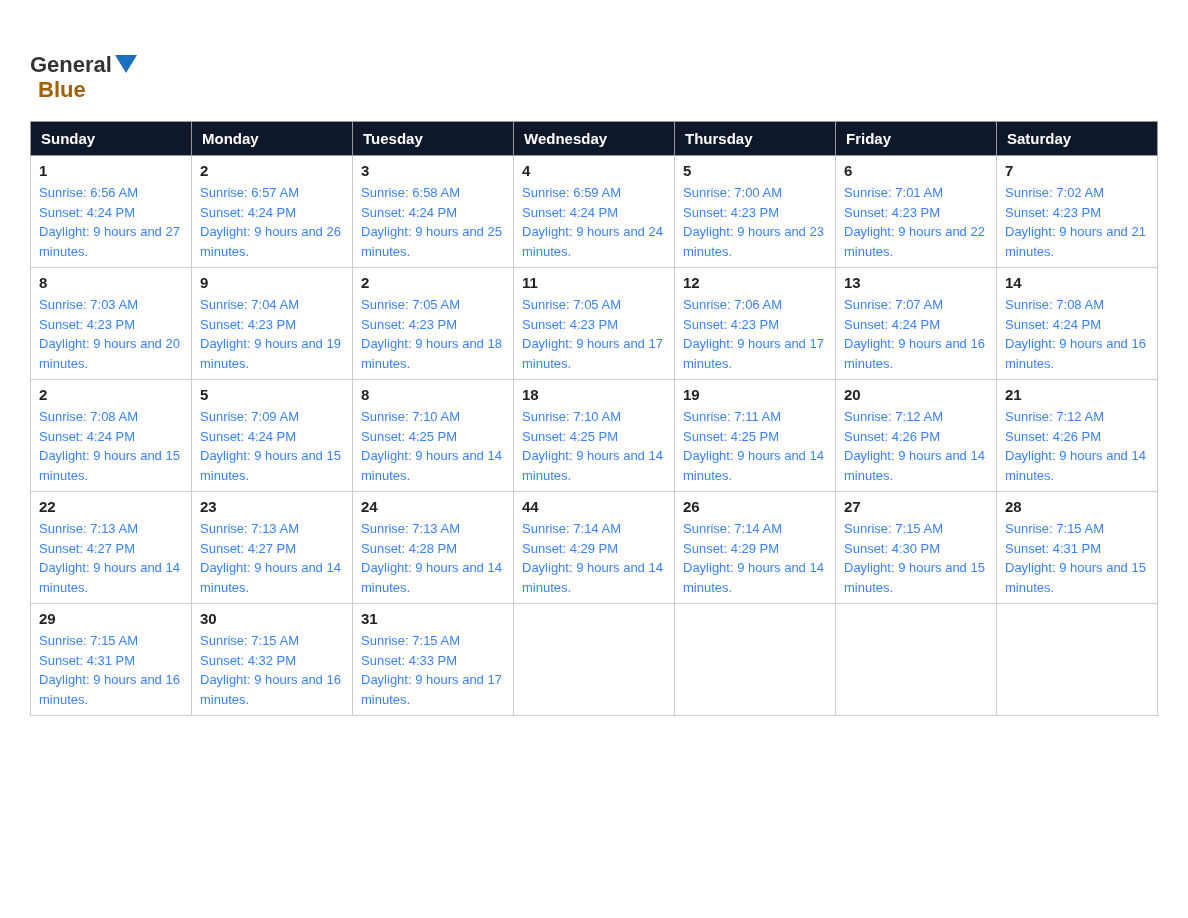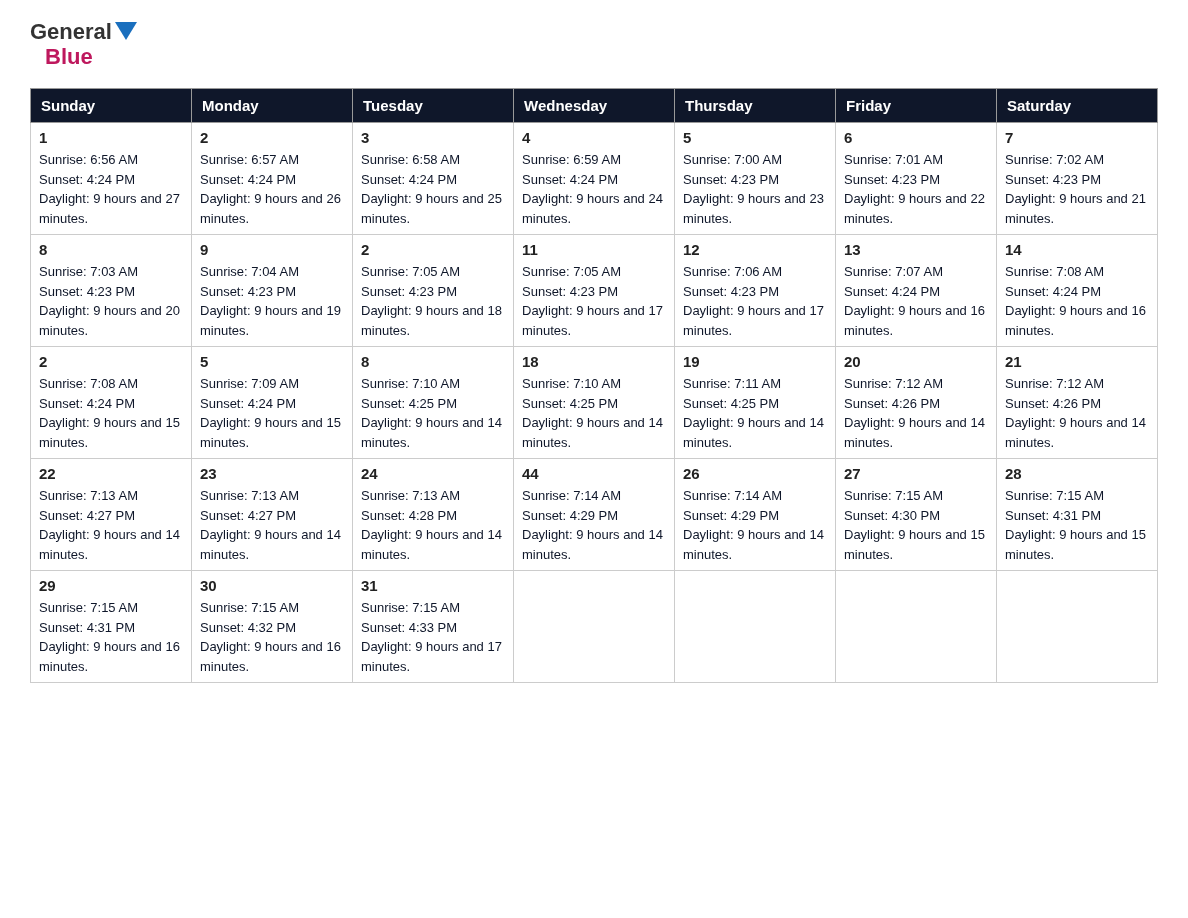--- a/index.html
+++ b/index.html
@@ -24,22 +24,22 @@
       font-size: 22px;
       font-weight: bold;
       color: #333;
       line-height: 1.1;
     }
     .logo-wrapper {
       display: flex;
       flex-direction: column;
       align-items: flex-start;
     }
-    .logo-row1 { display: flex; align-items: center; }
-    .logo-row2 { color: #be185d; font-size: 22px; font-weight: bold; margin-left: 15px; }
+    .logo-row1 { display: flex; align-items: center; margin-top: 33px; }
+    .logo-row2 { color: #a16207; font-size: 22px; font-weight: bold; margin-left: 8px; }
     .title-area {
       text-align: right;
     }
     .month-title {
       font-size: 52px;
       font-weight: bold;
       color: #222;
       line-height: 1.1;
     }
     .location {
@@ -74,21 +74,21 @@
     .day-num {
       font-size: 15px;
       font-weight: bold;
       color: #222;
       display: block;
       margin-bottom: 4px;
     }
     .day-info {
       font-size: 13px;
       line-height: 1.5;
-      color: #0f172a;
+      color: #3b82f6;
     }
     .empty-cell {
       background: #fff;
     }
     tr.week-row td {
       height: 110px;
     }
   </style>
 </head>
 <body>

